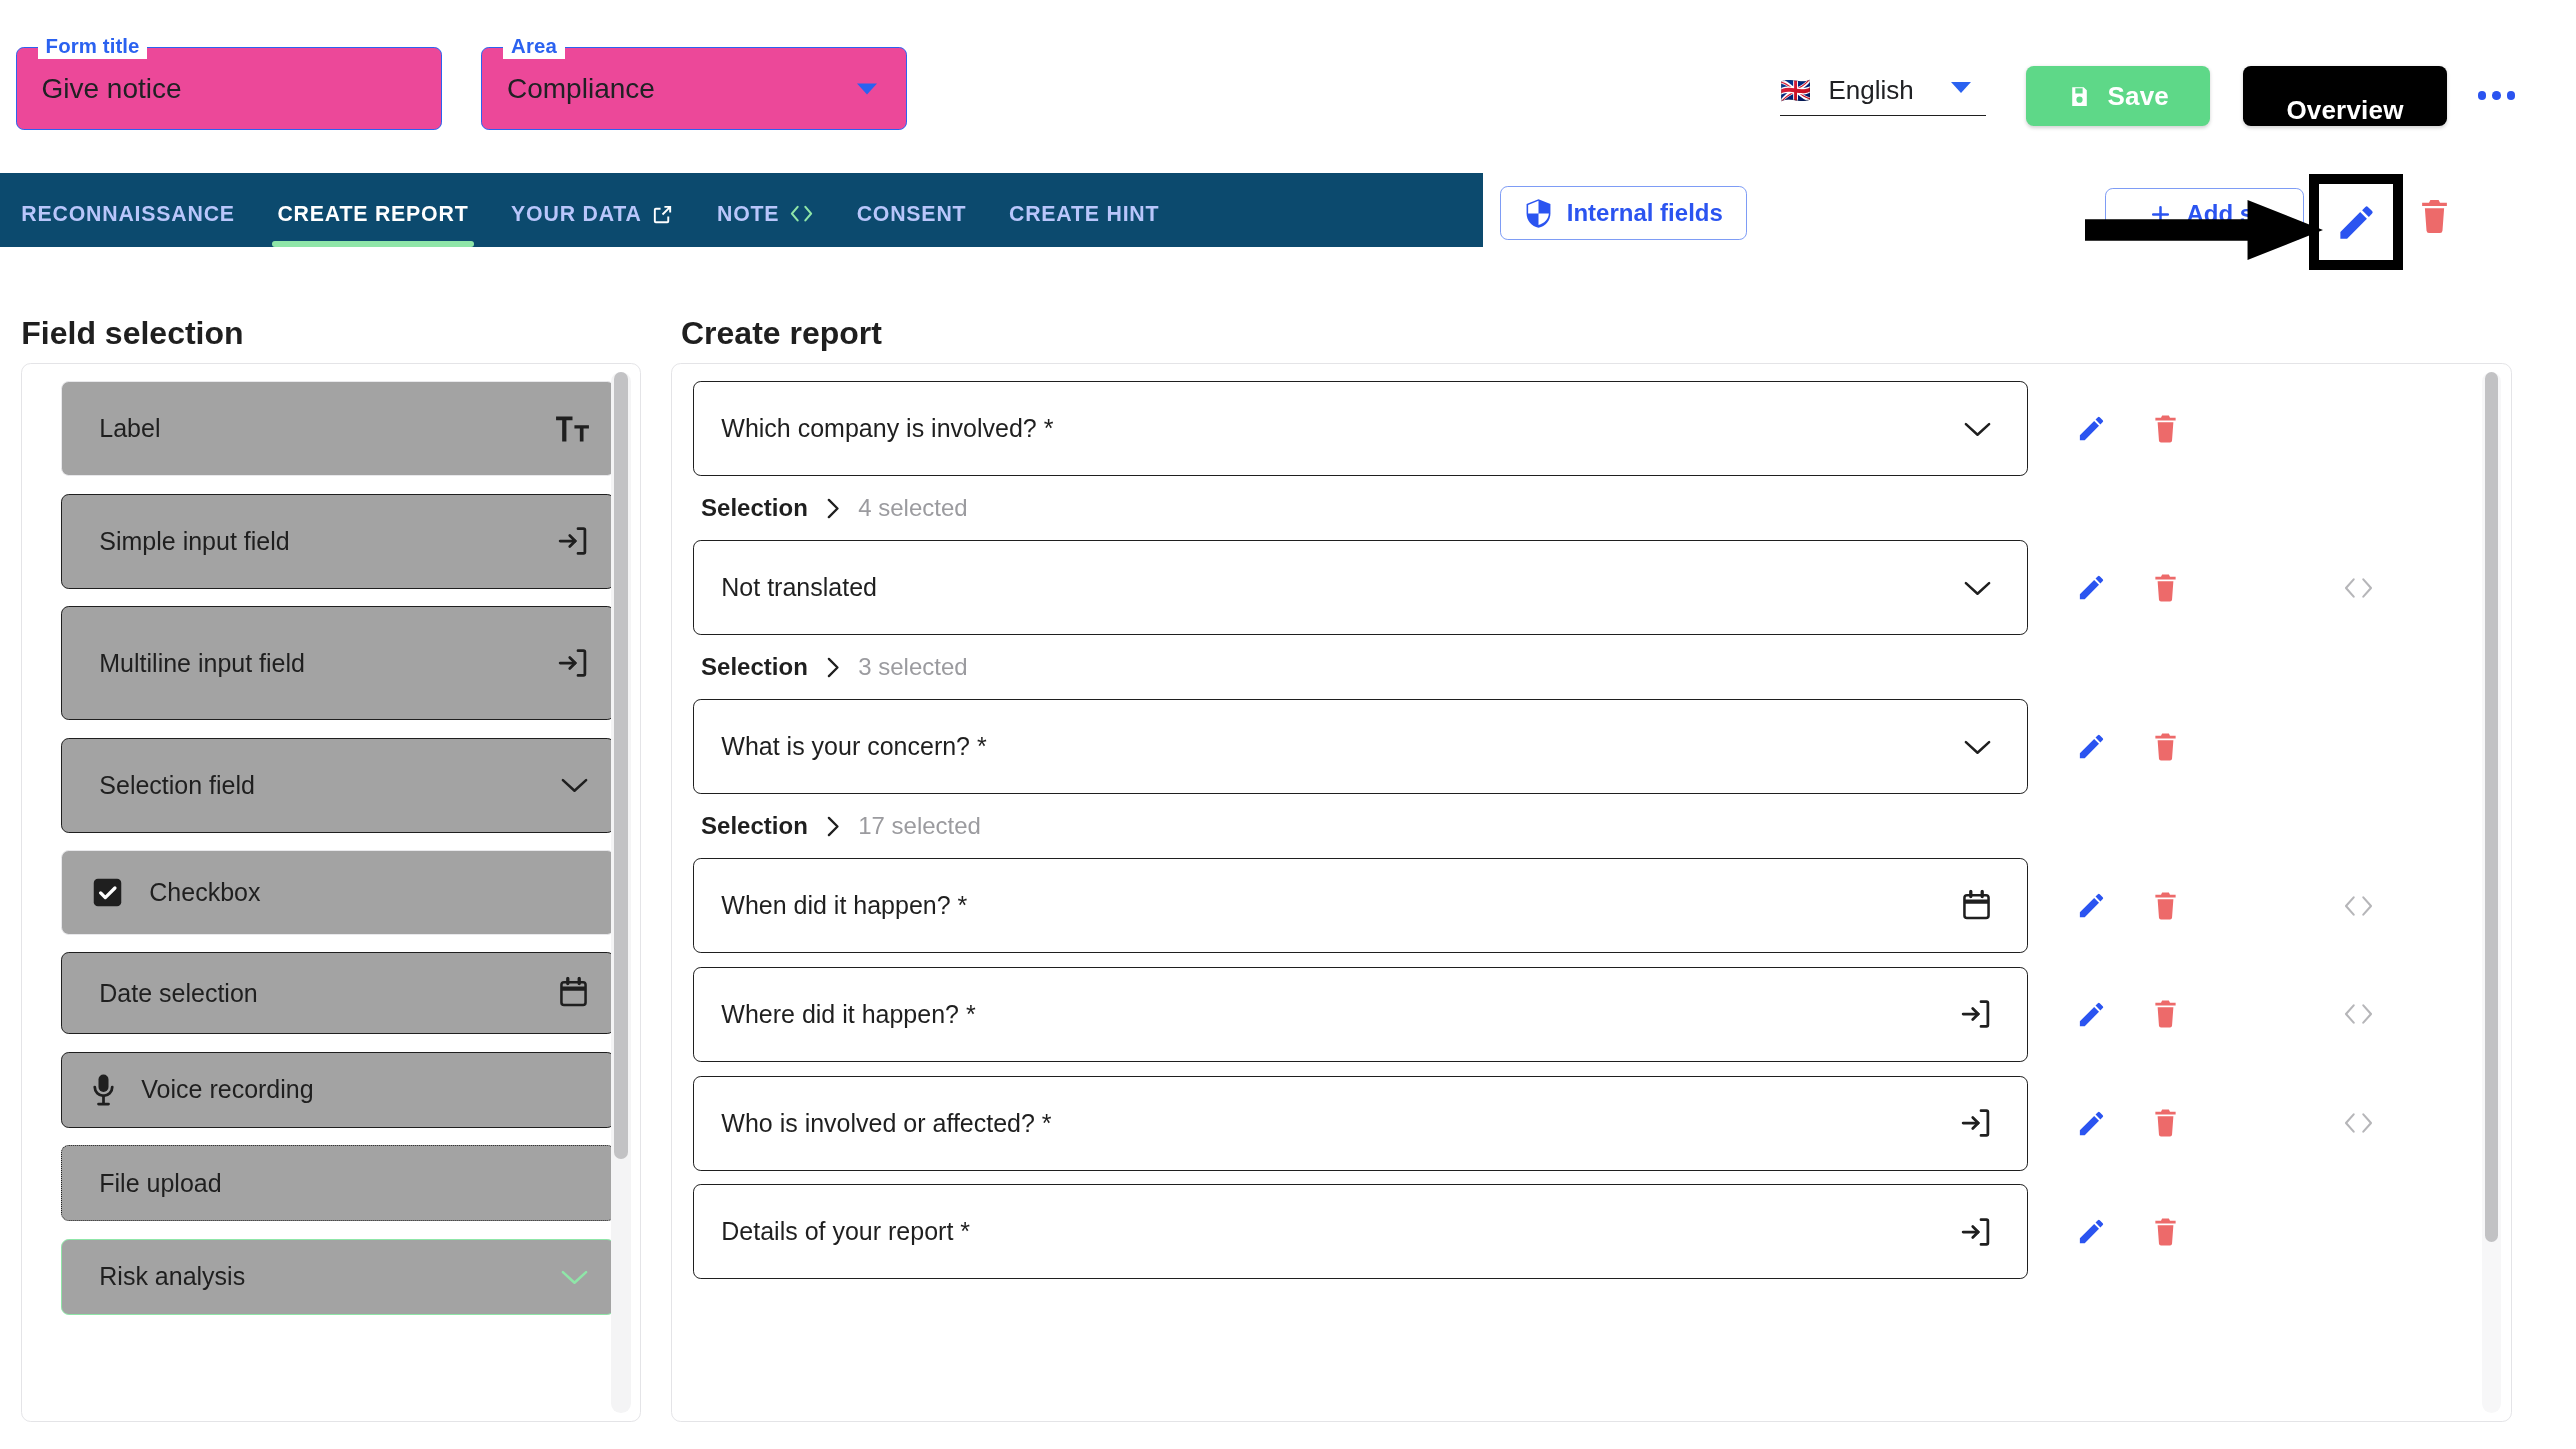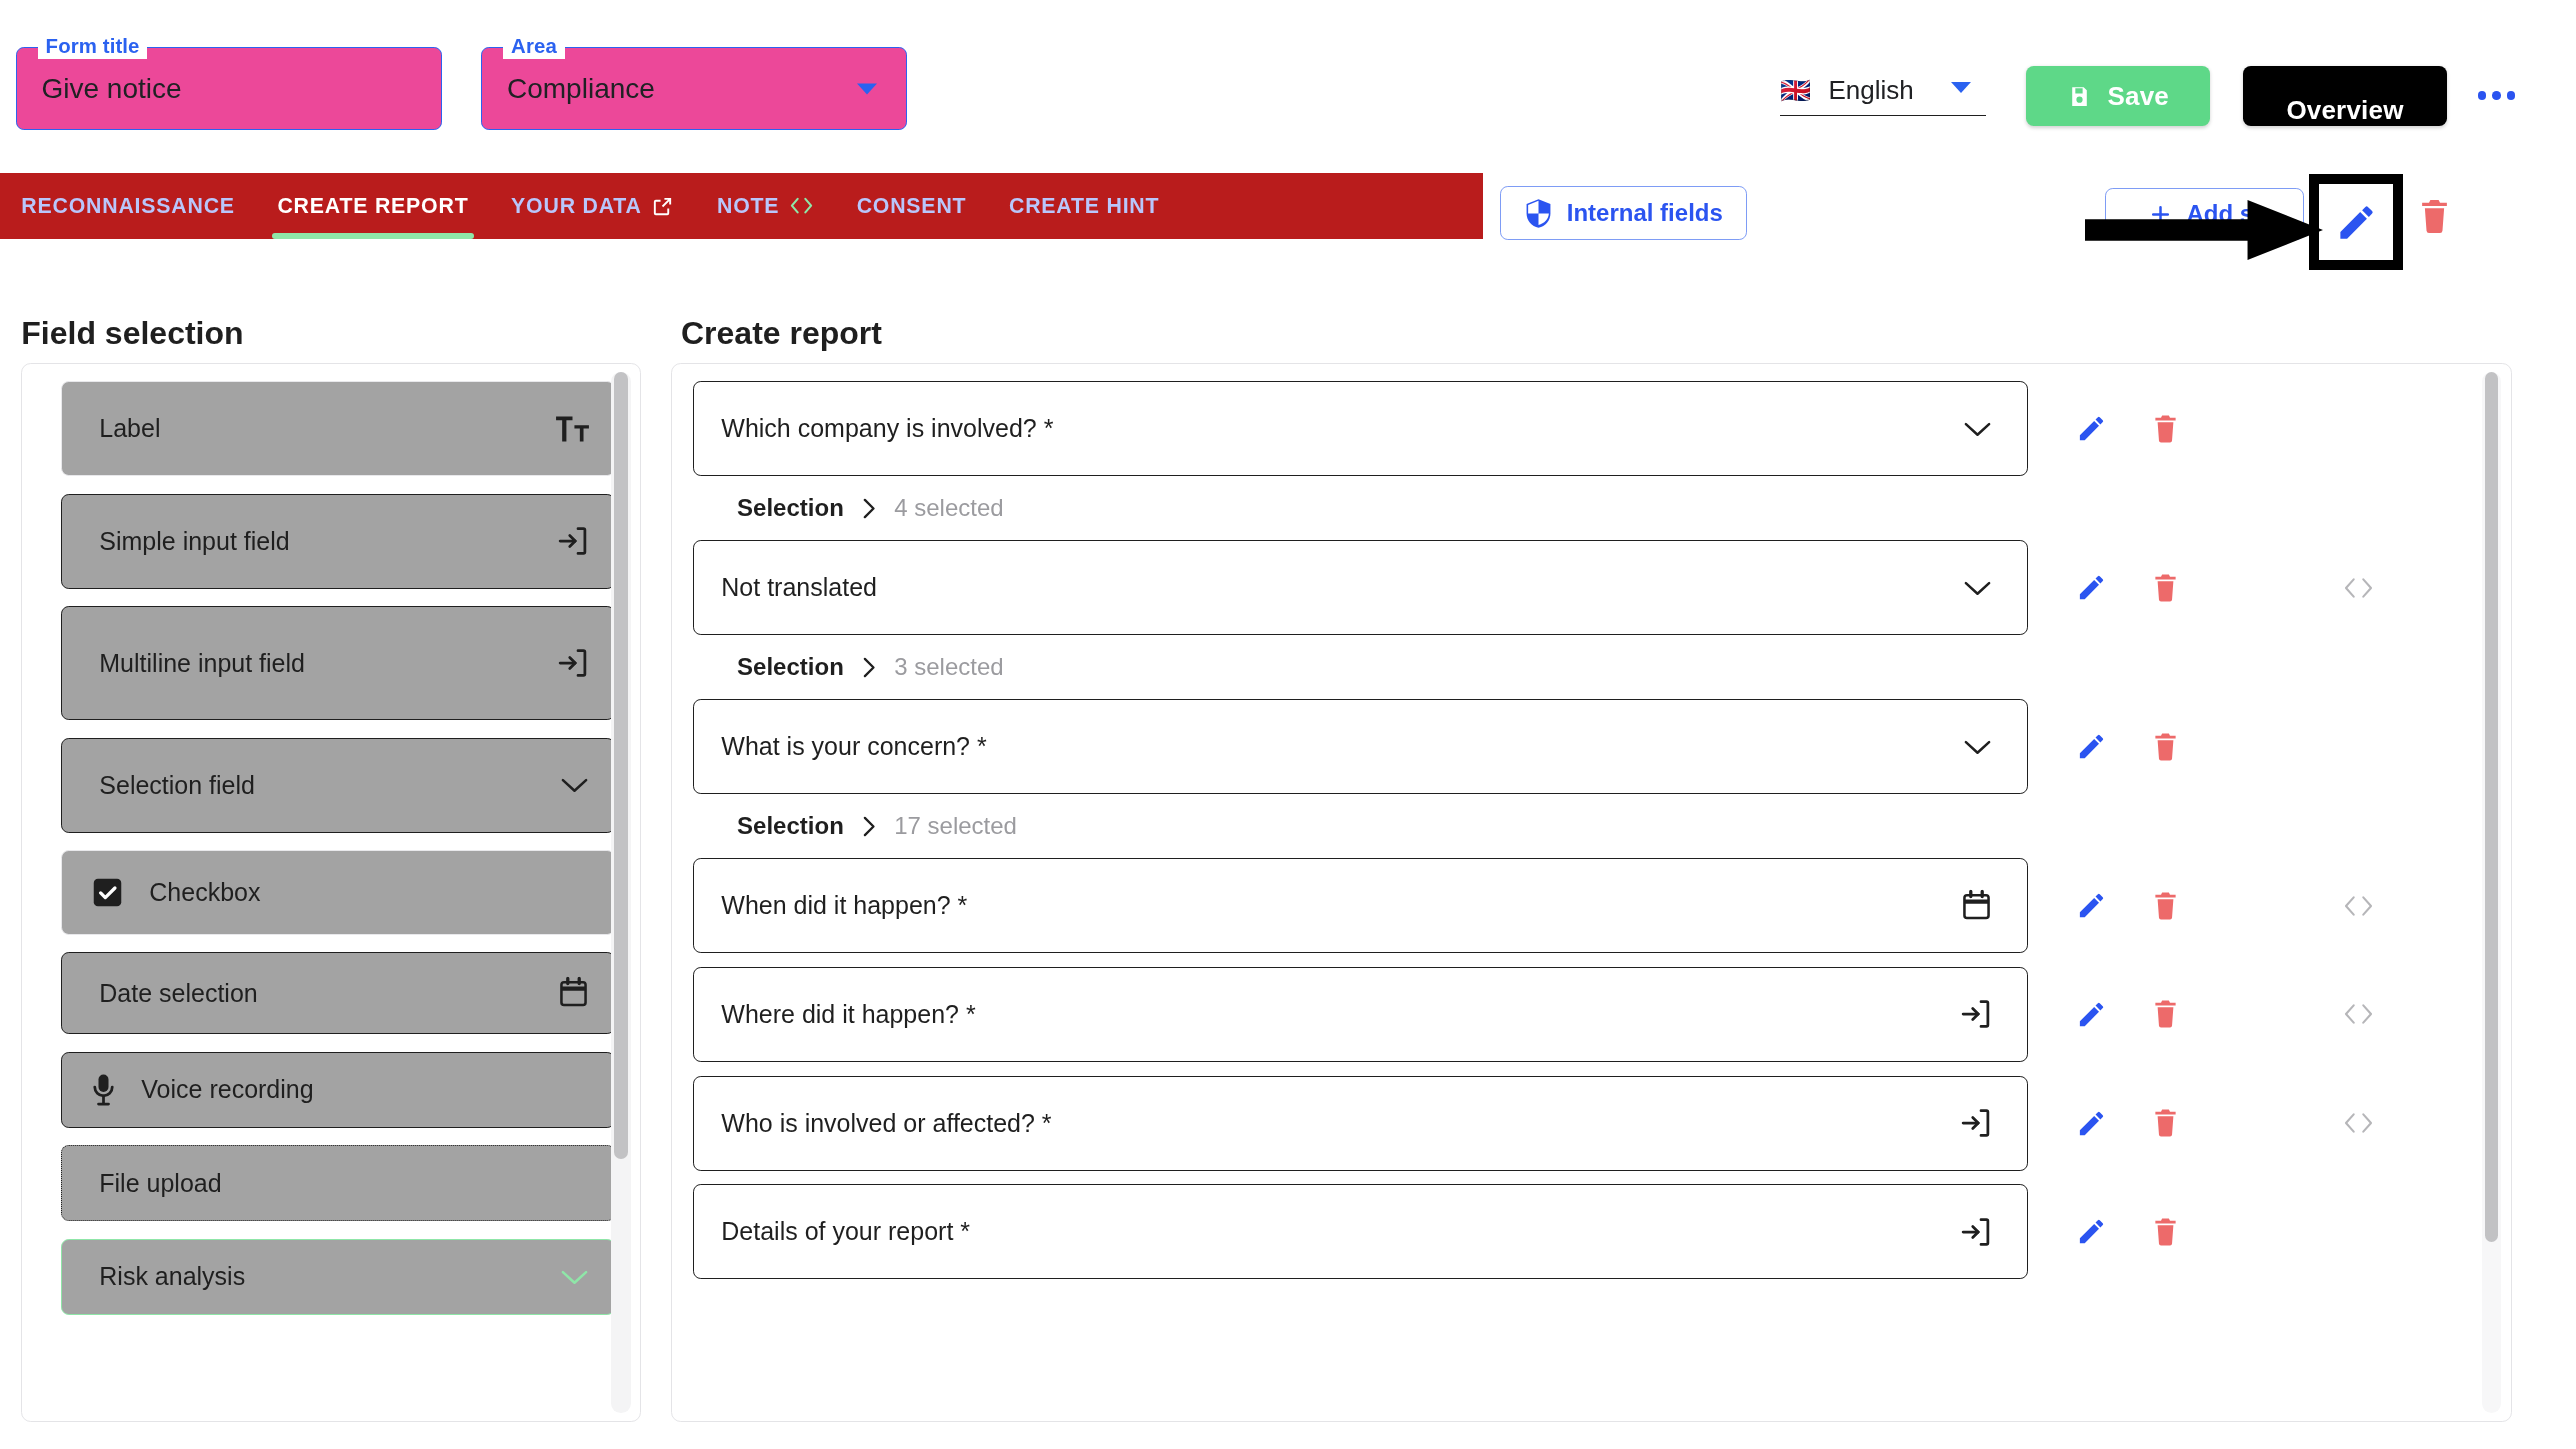--- a/index.html
+++ b/index.html
@@ -75,23 +75,23 @@
     position: absolute; left: 2477px; top: 79px;
     width: 39px; height: 33px;
     display: flex; align-items: center; justify-content: center; gap: 5.8px;
     cursor: pointer; background: none; border: none;
   }
   #more-menu-button i { width: 8.7px; height: 8.7px; border-radius: 50%; background: #2b54f0; display:block; }
 
   
   .tabbar {
     position: absolute; left: 0; top: 173px;
-    width: 1483px; height: 66px;
-    background: #b91c1c;
-    display: flex; align-items: flex-start;
+    width: 1483px; height: 74px;
+    background: #0c4a6e;
+    display: flex; align-items: flex-end;
   }
   .tab {
     position: relative; height: 66px;
     display: flex; align-items: center; gap: 9.7px;
     padding: 0 21.3px;
     font-size: 21.3px; font-weight: 700; letter-spacing: 0.8px;
     color: #b9c6fb; cursor: pointer; white-space: nowrap;
   }
   .tab.active { color: #ffffff; }
   .tab.active::after {
@@ -212,21 +212,21 @@
   .row-code {
     position: absolute; left: 1638px; top: 50%; transform: translateY(-50%);
     width: 54px; display: flex; align-items: center; justify-content: center; cursor: pointer;
   }
 
   .selection-note {
     display: flex; align-items: center; gap: 15.5px;
     margin: 15.5px 0 15.5px 7.8px;
     height: 33px;
   }
-  .selection-note .sn-label { font-size: 24px; font-weight: 700; color: #1f1f1f; margin-left: 36px; }
+  .selection-note .sn-label { font-size: 24px; font-weight: 700; color: #1f1f1f; }
   .selection-note .sn-count { font-size: 24px; color: #9b9b9f; }
 
   .main-scrollbar {
     position: absolute; right: 9.7px; top: 7.8px; width: 19.4px; bottom: 7.8px;
     background: #f7f7f8; border-radius: 9.7px;
   }
   .main-scrollbar .thumb {
     position: absolute; left: 2.9px; width: 13.6px; top: 0px; height: 870px;
     background: #c2c2c4; border-radius: 7.8px;
   }

